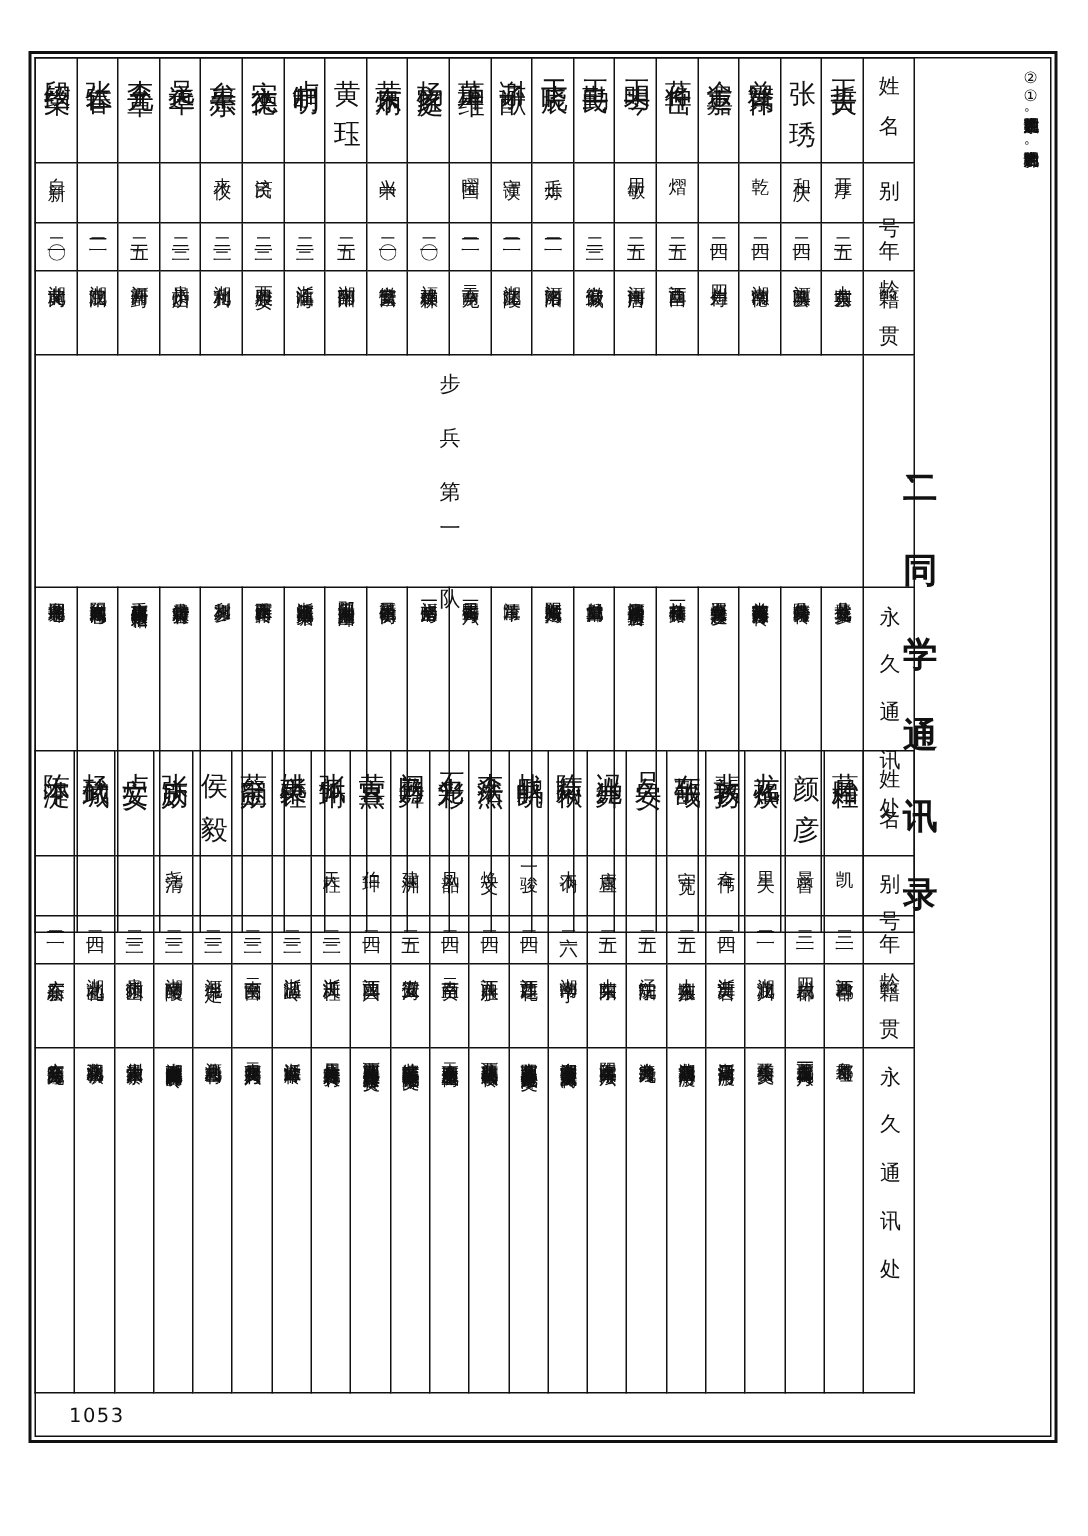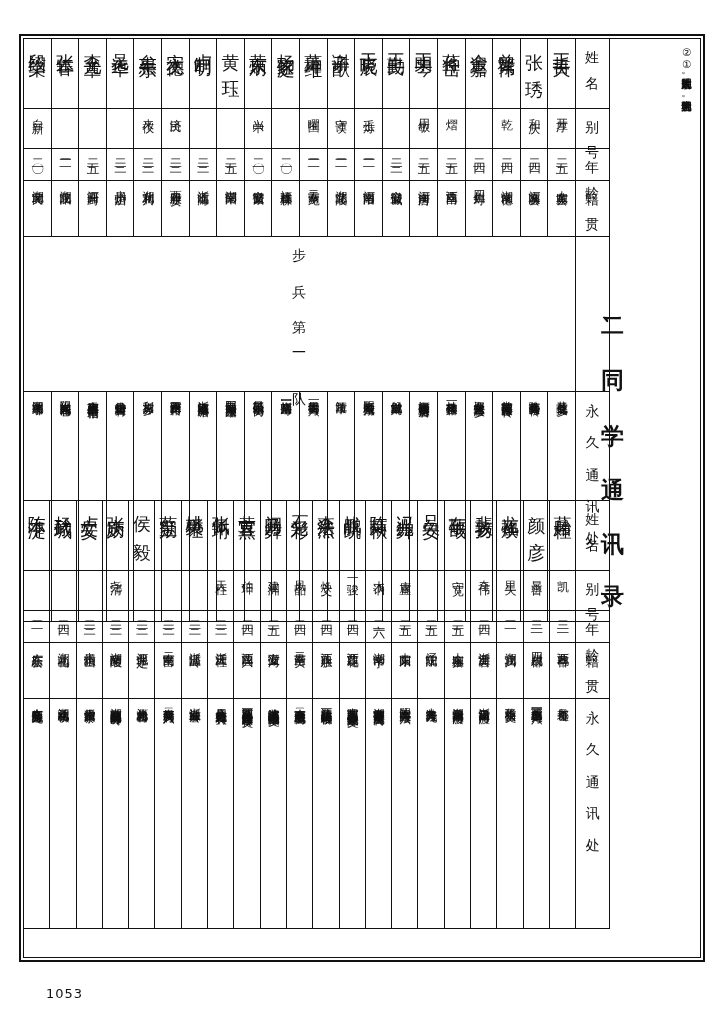--- a/index.html
+++ b/index.html
@@ -79,21 +79,21 @@
   .t2{ left:23px; top:500px; }
   .r-name .cellv{ font-size:18px; line-height:22px; letter-spacing:3px;}
   .r-alias .cellv{ font-size:12px; letter-spacing:3px;}
   .r-age .cellv{ font-size:12.5px; letter-spacing:4px;}
   .r-origin .cellv{ font-size:12px; letter-spacing:1px;}
   .r-addr .cellv{ font-size:11.5px; letter-spacing:0.5px; line-height:15px;}
   .hdr-label .cellv{ font-size:14px; letter-spacing:5px; }
   .hdr-addr .cellv{ font-size:14px; letter-spacing:8px; }
   .pagenum{
     position:absolute;
-    left:46px;top:986px;
+    left:46px;top:937px;
     font-size:13px;
     letter-spacing:1px;
   }
 </style>
 </head>
 <body>
 
 <div class="page">
 
   <div class="frame"></div>

